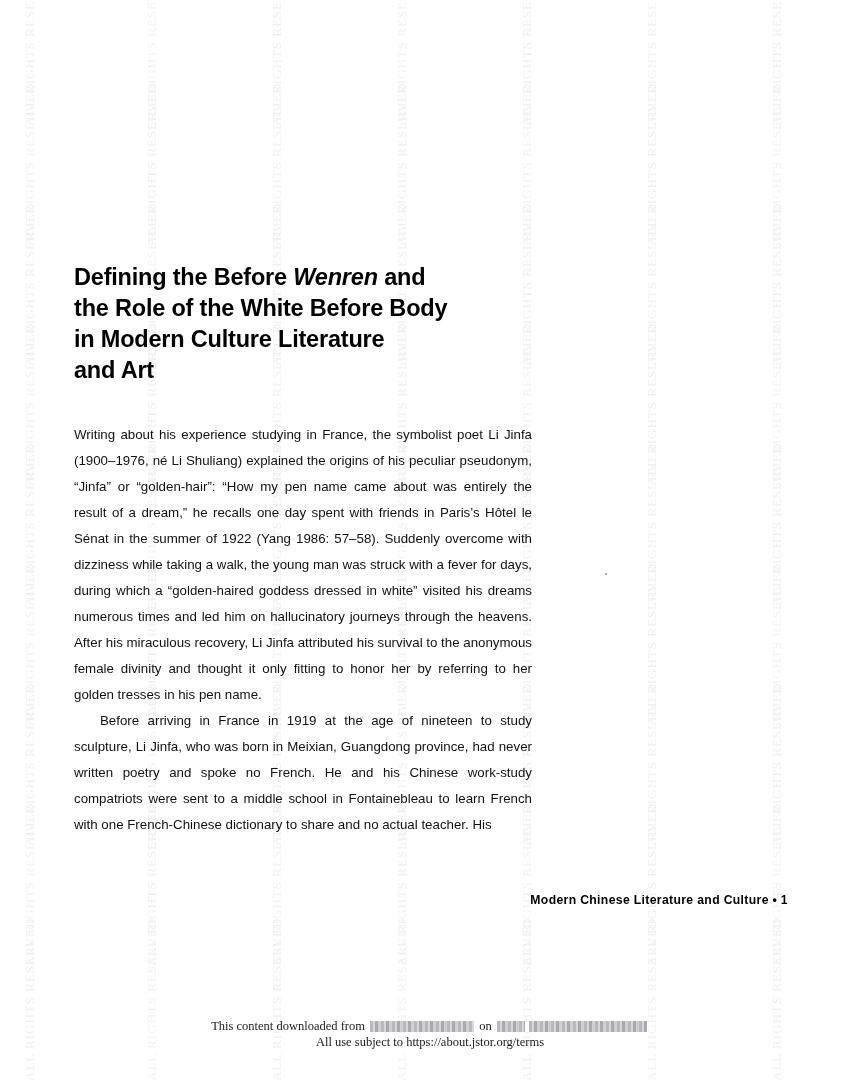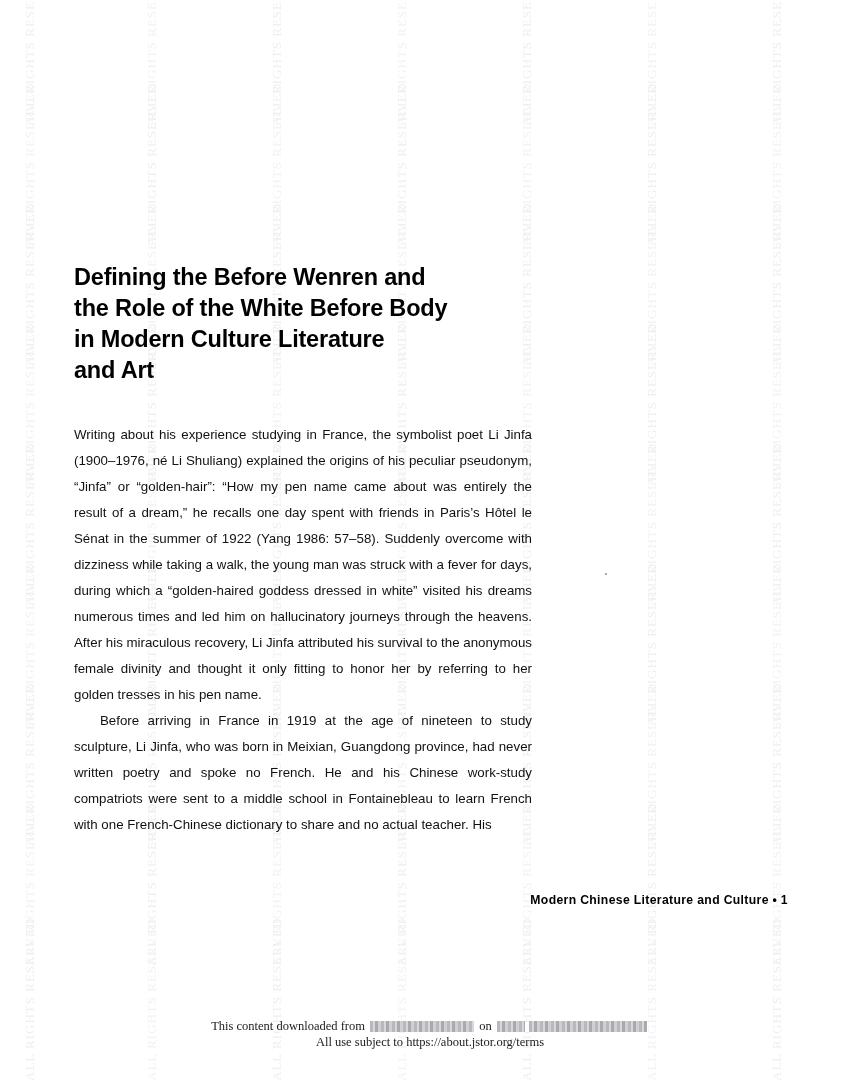--- a/index.html
+++ b/index.html
@@ -61,20 +61,21 @@
   #title {
     font-family: "Liberation Sans", sans-serif;
     font-weight: bold;
     font-size: 23.5px;
     line-height: 31px;
     letter-spacing: -0.2px;
     color: #000000;
     margin: 0 0 36px 0;
   }
   #title .ital {
+    font-style: italic;
   }
 
   #author {
     font-family: "Liberation Sans", sans-serif;
     font-weight: bold;
     font-size: 13.5px;
     color: #000000;
     margin: 0 0 28px 0;
   }
 

